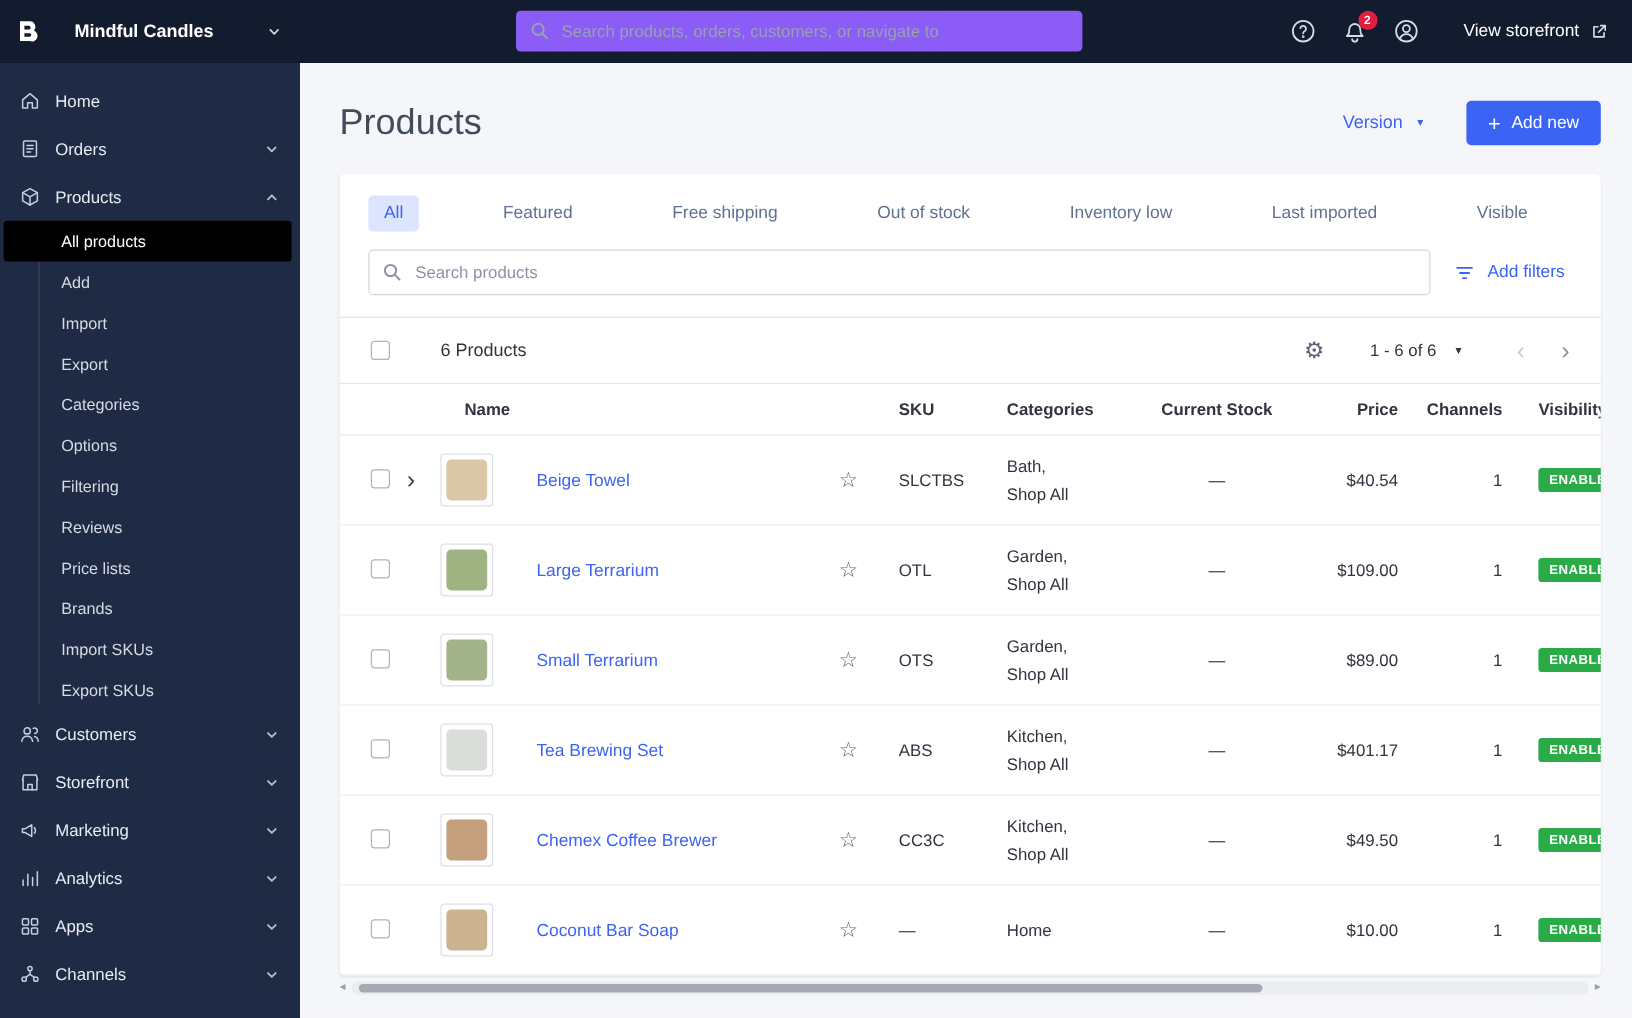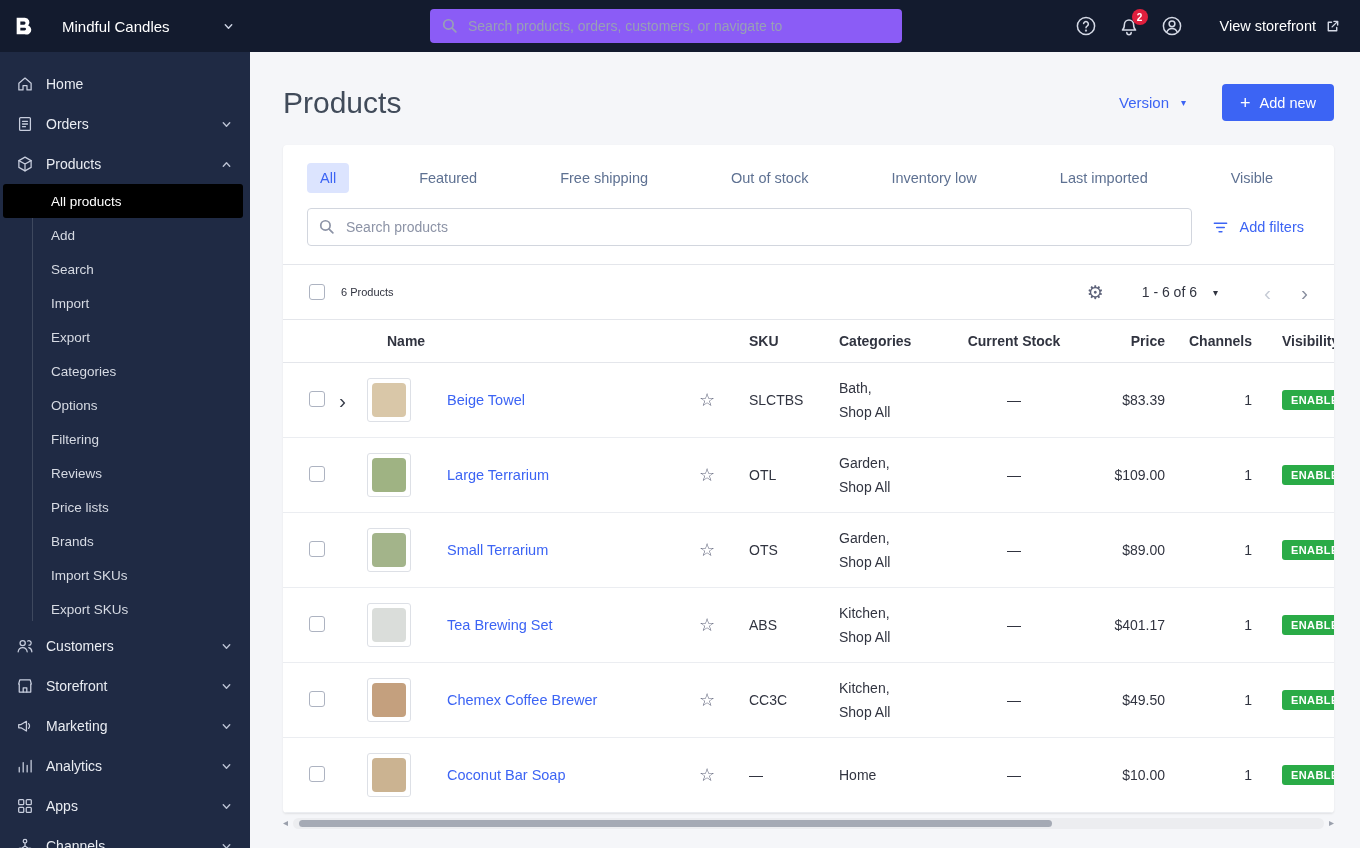--- a/index.html
+++ b/index.html
@@ -17,21 +17,21 @@
   html,body{margin:0;padding:0;width:1360px;height:848px;overflow:hidden;
     font-family:"Liberation Sans","DejaVu Sans",sans-serif;background:var(--main-bg);color:var(--text);}
   button{font-family:inherit;}
 
   
   .topbar{position:fixed;top:0;left:0;width:1360px;height:52px;background:var(--topbar-bg);
     display:flex;align-items:center;z-index:30;}
   .logo-box{width:48px;display:flex;justify-content:center;align-items:center;}
   .store-switcher{display:flex;align-items:center;justify-content:space-between;width:184px;
     margin-left:8px;background:none;border:none;cursor:pointer;color:#fff;}
-  .store-name{font-size:15px;font-weight:400;color:#fff;text-align:right;}
+  .store-name{font-size:15px;font-weight:700;color:#fff;text-align:right;}
   .tb-chev{color:#CBD2E2;display:flex;}
   .topbar-search{position:absolute;left:430px;top:9px;width:472px;height:34px;}
   .topbar-search input{width:100%;height:100%;background:#8b5cf6;border:none;border-radius:4px;
     color:#fff;font-size:14px;padding:0 12px 0 38px;outline:none;font-family:inherit;}
   .topbar-search input::placeholder{color:#98A0B5;}
   .topbar-search .sicon{position:absolute;left:11px;top:8px;color:#98A0B5;}
   .topbar-right{position:absolute;right:14px;top:0;height:52px;display:flex;align-items:center;gap:21px;color:#D5DAE6;}
   .tb-iconbtn{background:none;border:none;padding:0;color:#D5DAE6;cursor:pointer;display:flex;position:relative;}
   .tbi{width:22px;height:22px;fill:none;stroke:currentColor;stroke-width:1.5;stroke-linecap:round;stroke-linejoin:round;}
   .notif-badge{position:absolute;top:-6px;right:-8px;min-width:16px;height:16px;border-radius:8px;
@@ -82,21 +82,21 @@
     padding:0 12px 0 38px;outline:none;color:var(--text);font-family:inherit;}
   .search-box input::placeholder{color:#8C93A6;}
   .search-box .sicon{position:absolute;left:11px;top:10px;color:#8C93A6;}
   .sic{width:17px;height:17px;fill:none;stroke:currentColor;stroke-width:1.6;stroke-linecap:round;}
   .add-filters{display:flex;align-items:center;gap:11px;color:var(--accent-blue);font-size:14.5px;
     background:none;border:none;cursor:pointer;white-space:nowrap;}
   .fic{width:17px;height:17px;fill:none;stroke:currentColor;stroke-width:1.6;stroke-linecap:round;}
 
   .controls-row{display:flex;align-items:center;justify-content:space-between;height:54px;padding:0 26px;}
   .controls-left{display:flex;align-items:center;gap:16px;}
-  .summary-text{font-size:11px;color:var(--text);}
+  .summary-text{font-size:15px;color:var(--text);margin-left:26px;}
   .controls-right{display:flex;align-items:center;}
   .gear{font-size:19px;color:var(--muted);background:none;border:none;cursor:pointer;line-height:1;}
   .range-dd{display:flex;align-items:center;gap:16px;background:none;border:none;cursor:pointer;
     font-size:14px;color:var(--text);margin-left:26px;}
   .pg{background:none;border:none;font-size:21px;line-height:1;cursor:pointer;padding:0;}
   .pg.prev{color:#C7CCD6;margin-left:40px;}
   .pg.next{color:#8A90A0;margin-left:30px;}
 
   .thead-row,.trow{display:grid;grid-template-columns:40px 28px 62px minmax(0,1fr) 50px 90px 120px 110px 110px 95px 60px;
     align-items:center;padding-left:16px;}
@@ -230,23 +230,20 @@
         </svg>
       </span>
   </div>
 
   <div class="subnav">
       <div class="subnav-item selected">
     <span class="submenu-label">All products</span>
   </div>
       <div class="subnav-item">
     <span class="submenu-label">Add</span>
-  </div>
-      <div class="subnav-item">
-    <span class="submenu-label">Search</span>
   </div>
       <div class="subnav-item">
     <span class="submenu-label">Import</span>
   </div>
       <div class="subnav-item">
     <span class="submenu-label">Export</span>
   </div>
       <div class="subnav-item">
     <span class="submenu-label">Categories</span>
   </div>
@@ -461,21 +458,21 @@
             <span class="thumb">
               <span class="thumb-art" style="background: rgb(217, 199, 168);"></span>
             </span>
           </div>
     <div class="cell cell-name"><a href="#">Beige Towel</a></div>
     <div class="cell cell-star"><span class="star">☆</span></div>
     <div class="cell cell-sku">SLCTBS</div>
     <div class="cell cell-categories">Bath,
 Shop All</div>
     <div class="cell cell-stock">—</div>
-    <div class="cell cell-price">$83.39</div>
+    <div class="cell cell-price">$40.54</div>
     <div class="cell cell-channels">1</div>
     <div class="cell cell-visibility"><span class="badge">ENABLED</span></div>
   </div>
         <div class="trow">
     <div class="cell cell-check"><span class="checkbox"></span></div>
     <div class="cell cell-exp"><span class="expander" style="visibility: hidden;">›</span></div>
     <div class="cell cell-thumb">
             <span class="thumb">
               <span class="thumb-art" style="background: rgb(159, 179, 131);"></span>
             </span>

